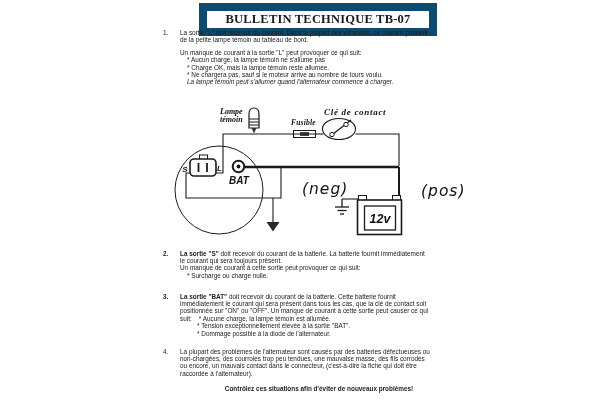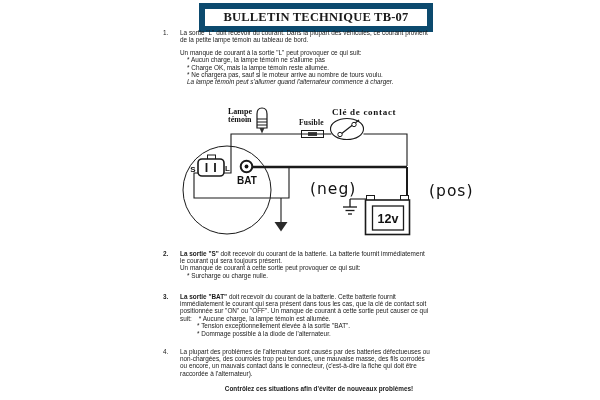--- a/index.html
+++ b/index.html
@@ -1,42 +1,42 @@
 <!DOCTYPE html>
 <html><head>
 <meta charset="utf-8">
 <style>
   html,body{margin:0;padding:0;}
   body{width:600px;height:400px;background:#ffffff;position:relative;overflow:hidden;
        font-family:"Liberation Sans",sans-serif;color:#1a1a1a;}
   .abs{position:absolute;}
 
   
-  .title-box{left:199px;top:3px;width:222px;height:17px;border:6px solid #0c4a6e;
+  .title-box{left:199px;top:3px;width:222px;height:17px;border:8px solid #0c4a6e;
              display:flex;align-items:center;justify-content:center;}
   .title-box span{font-family:"Liberation Serif",serif;font-weight:bold;font-size:12.5px;
                   letter-spacing:.2px;white-space:nowrap;}
 
   
   .sec{position:absolute;left:163px;display:flex;font-size:6.4px;line-height:7.4px;}
   .sec .num{width:17px;flex:none;}
   .sec .num.bold{font-weight:bold;}
   .sec .body{width:285px;}
   .ln{white-space:pre;}
   .gap{margin-top:5px;}
   .ind{padding-left:7px;}
   .ind2{padding-left:17px;}
   .ital{font-style:italic;padding-left:7px;}
   .lead{font-weight:bold;}
 
   .footer-line{left:180px;top:385px;width:278px;text-align:center;
                font-size:6.4px;font-weight:bold;}
 
   
-  .diagram{left:144px;top:95px;width:330px;height:152px;}
+  .diagram{left:136px;top:95px;width:330px;height:152px;font-style:italic;}
   text{fill:#111;}
   .lbl-serif{font-family:"Liberation Serif",serif;font-weight:bold;}
   .lbl-sans{font-family:"Liberation Sans",sans-serif;font-weight:bold;}
   .hand{font-family:"DejaVu Sans",sans-serif;letter-spacing:1px;}
 </style>
 </head>
 <body>
 
 <div class="abs title-box">
   <span>BULLETIN TECHNIQUE TB-07</span>

